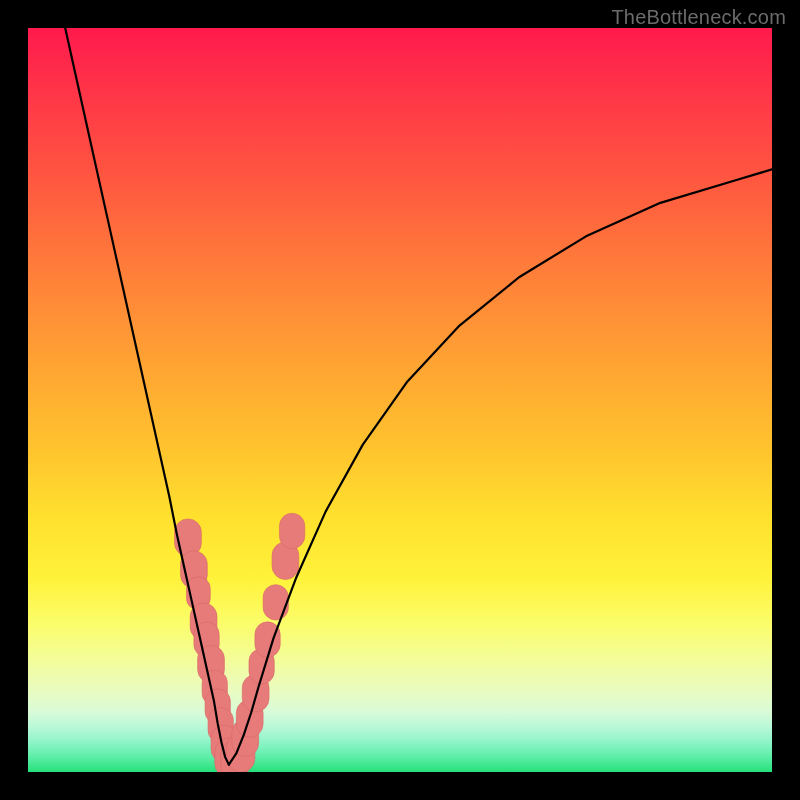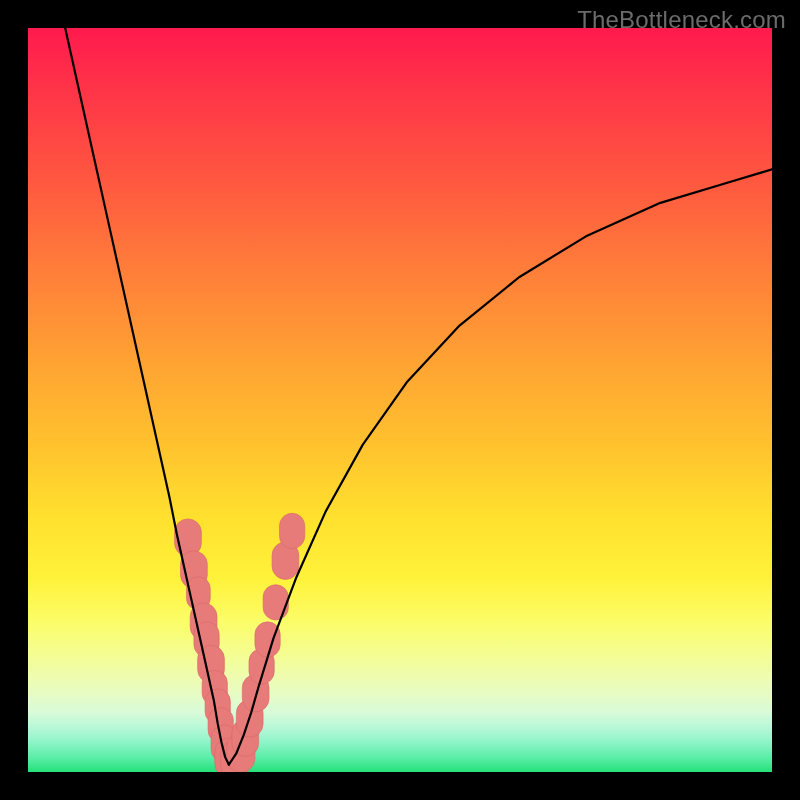--- a/index.html
+++ b/index.html
@@ -43,21 +43,21 @@
       #8ef4c8 96%,
       #5ceea8 98%,
       #26e07a 100%
     );
   }
   .watermark {
     position: absolute;
     top: 6px;
     right: 14px;
     color: #6b6b6b;
-    font-size: 24px;
+    font-size: 20px;
     letter-spacing: 0.2px;
     user-select: none;
   }
   svg.curves {
     position: absolute;
     left: 0;
     top: 0;
     width: 744px;
     height: 744px;
   }

